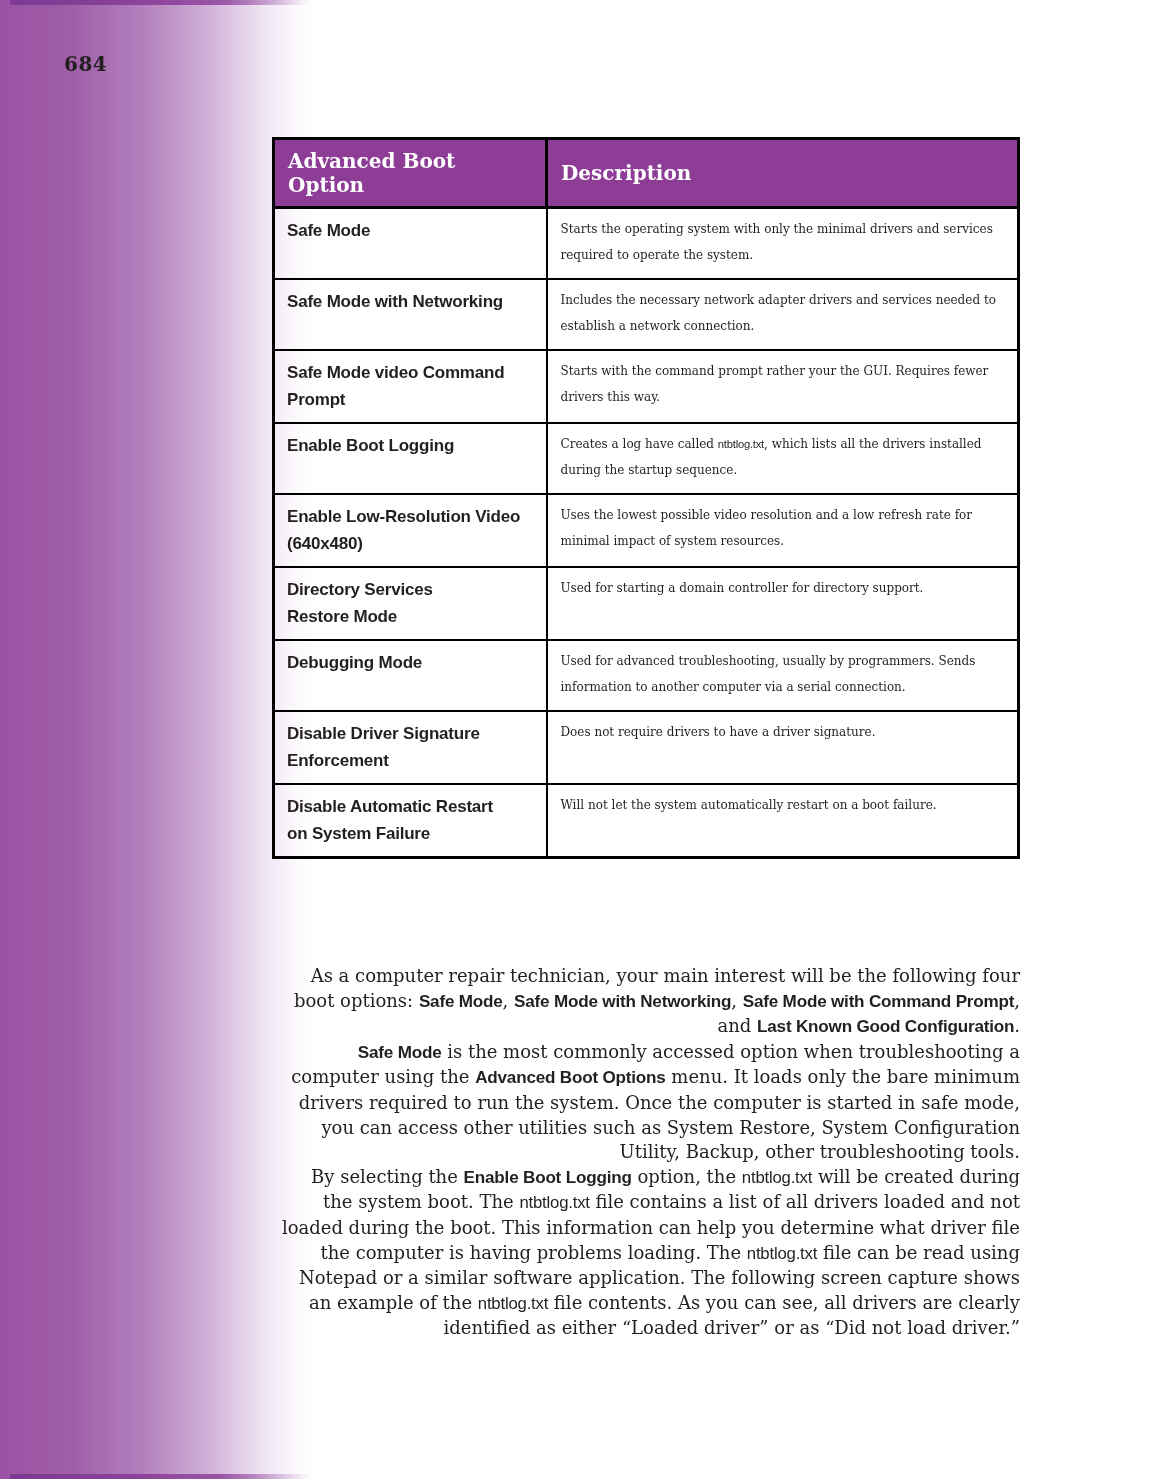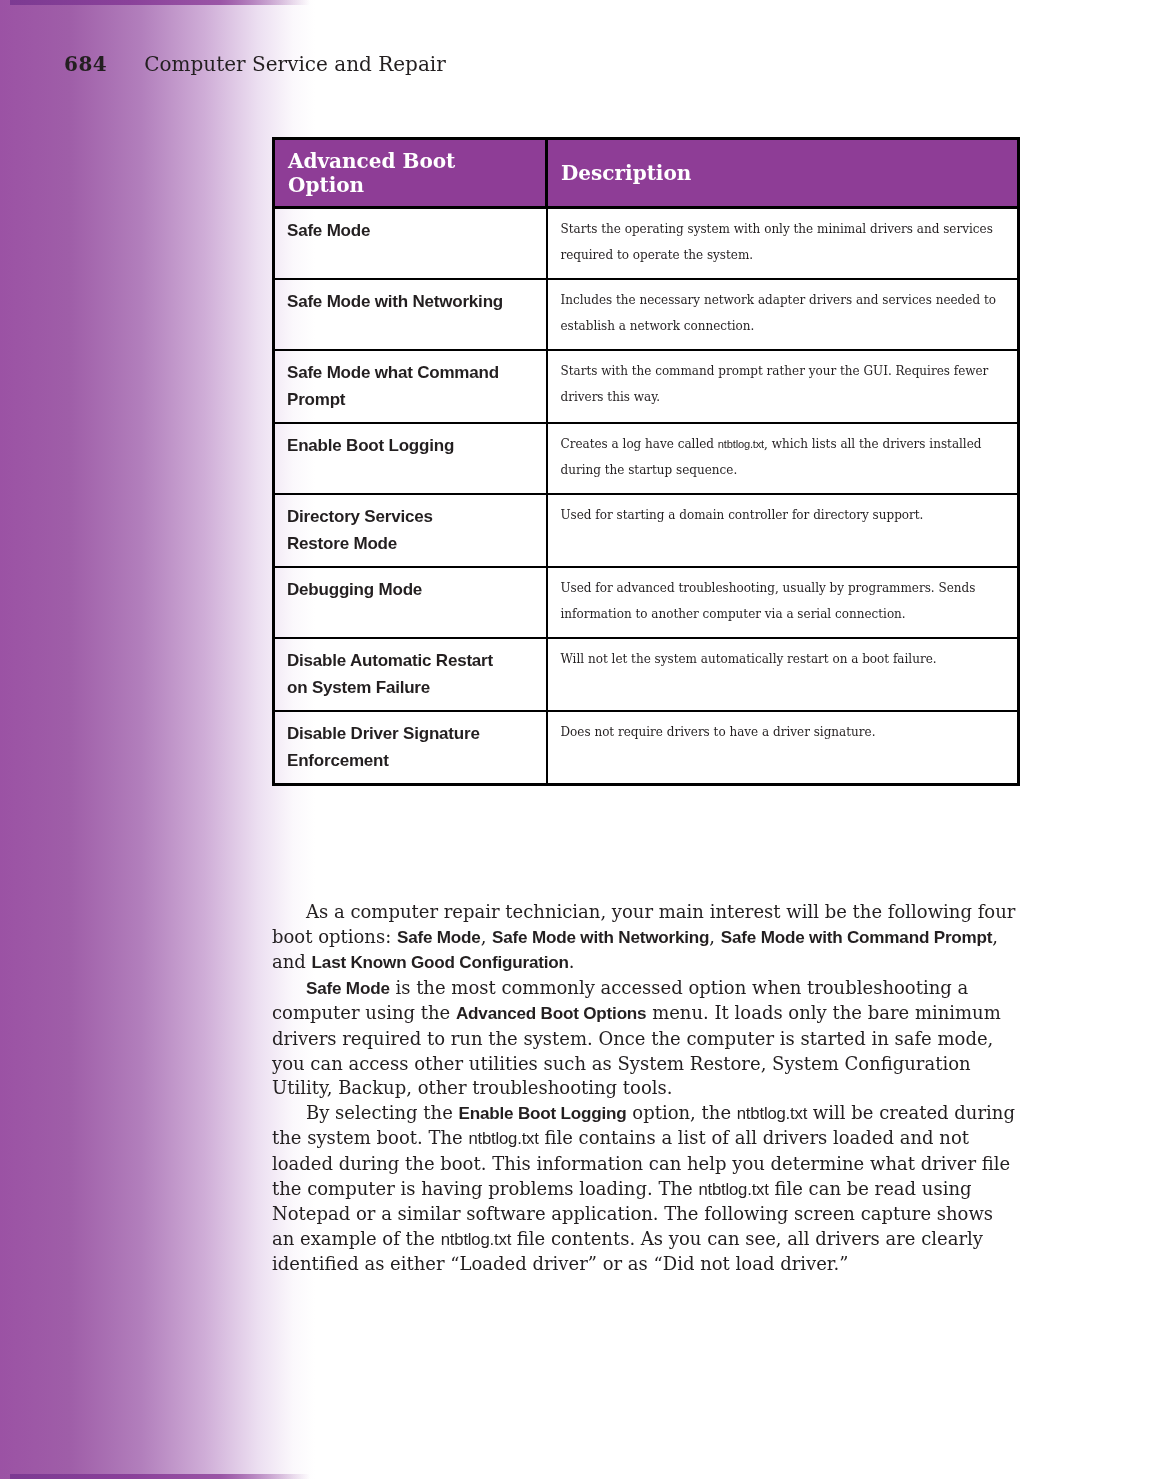--- a/index.html
+++ b/index.html
@@ -59,22 +59,22 @@
     padding:8px 10px 9px 12px;
     white-space:pre-line;
     color:#231f20;
   }
   .boot-table td.desc {
     font-size:12px; line-height:25.5px;
     padding:8px 8px 10px 13px;
   }
 
   .body-text {
-    position:absolute; left:272px; top:900px; width:748px;
-    font-size:18px; line-height:24.6px;
+    position:absolute; left:272px; top:964px; width:748px;
+    font-size:18px; line-height:24.6px;text-align:right;
   }
   .body-text p { margin:0; text-indent:34px; }
 
   .bold-sans {
     font-family:"Liberation Sans", sans-serif;
     font-weight:700; font-size:0.95em; letter-spacing:-0.2px;
   }
   .sans {
     font-family:"Liberation Sans", sans-serif;
     font-size:0.93em; letter-spacing:-0.2px;
@@ -83,21 +83,20 @@
 </head>
 <body>
 
 <div class="page">
   <div class="left-band"></div>
   <div class="edge-rule top"></div>
   <div class="edge-rule bottom"></div>
 
   <header class="running-head">
     <span class="page-num">684</span>
-    <span class="head-title">Computer Service and Repair</span>
   </header>
 
   <table class="boot-table">
     <colgroup>
         <col class="c1">
         <col class="c2">
       </colgroup>
     <thead>
       <tr>
         <th>Advanced Boot Option</th>
@@ -107,46 +106,51 @@
     <tbody>
         <tr>
           <td class="opt">Safe Mode</td>
           <td class="desc"><span>Starts the operating system with only the minimal drivers and services required to operate the system.</span></td>
         </tr>
         <tr>
           <td class="opt">Safe Mode with Networking</td>
           <td class="desc"><span>Includes the necessary network adapter drivers and services needed to establish a network connection.</span></td>
         </tr>
         <tr>
-          <td class="opt">Safe Mode what Command
+          <td class="opt">Safe Mode video Command
 Prompt</td>
           <td class="desc"><span>Starts with the command prompt rather your the GUI. Requires fewer drivers this way.</span></td>
         </tr>
         <tr>
           <td class="opt">Enable Boot Logging</td>
           <td class="desc"><span>Creates a log have called </span><span class="sans">ntbtlog.txt</span><span>, which lists all the drivers installed during the startup sequence.</span></td>
+        </tr>
+        <tr>
+          <td class="opt">Enable Low-Resolution Video
+(640x480)</td>
+          <td class="desc"><span>Uses the lowest possible video resolution and a low refresh rate for minimal impact of system resources.</span></td>
         </tr>
         <tr>
           <td class="opt">Directory Services
 Restore Mode</td>
           <td class="desc"><span>Used for starting a domain controller for directory support.</span></td>
         </tr>
         <tr>
           <td class="opt">Debugging Mode</td>
           <td class="desc"><span>Used for advanced troubleshooting, usually by programmers. Sends information to another computer via a serial connection.</span></td>
         </tr>
         <tr>
+          <td class="opt">Disable Driver Signature
+Enforcement</td>
+          <td class="desc"><span>Does not require drivers to have a driver signature.</span></td>
+        </tr>
+        <tr>
           <td class="opt">Disable Automatic Restart
 on System Failure</td>
           <td class="desc"><span>Will not let the system automatically restart on a boot failure.</span></td>
-        </tr>
-        <tr>
-          <td class="opt">Disable Driver Signature
-Enforcement</td>
-          <td class="desc"><span>Does not require drivers to have a driver signature.</span></td>
         </tr>
       </tbody>
   </table>
 
   <main class="body-text">
       <p><span>As a computer repair technician, your main interest will be the following four boot options: </span><span class="bold-sans">Safe Mode</span><span>, </span><span class="bold-sans">Safe Mode with Networking</span><span>, </span><span class="bold-sans">Safe Mode with Command Prompt</span><span>, and </span><span class="bold-sans">Last Known Good Configuration</span><span>.</span></p>
       <p><span class="bold-sans">Safe Mode</span><span> is the most commonly accessed option when troubleshooting a computer using the </span><span class="bold-sans">Advanced Boot Options</span><span> menu. It loads only the bare minimum drivers required to run the system. Once the computer is started in safe mode, you can access other utilities such as System Restore, System Configuration Utility, Backup, other troubleshooting tools.</span></p>
       <p><span>By selecting the </span><span class="bold-sans">Enable Boot Logging</span><span> option, the </span><span class="sans">ntbtlog.txt</span><span> will be created during the system boot. The </span><span class="sans">ntbtlog.txt</span><span> file contains a list of all drivers loaded and not loaded during the boot. This information can help you determine what driver file the computer is having problems loading. The </span><span class="sans">ntbtlog.txt</span><span> file can be read using Notepad or a similar software application. The following screen capture shows an example of the </span><span class="sans">ntbtlog.txt</span><span> file contents. As you can see, all drivers are clearly identified as either “Loaded driver” or as “Did not load driver.”</span></p>
     </main>
 </div>

